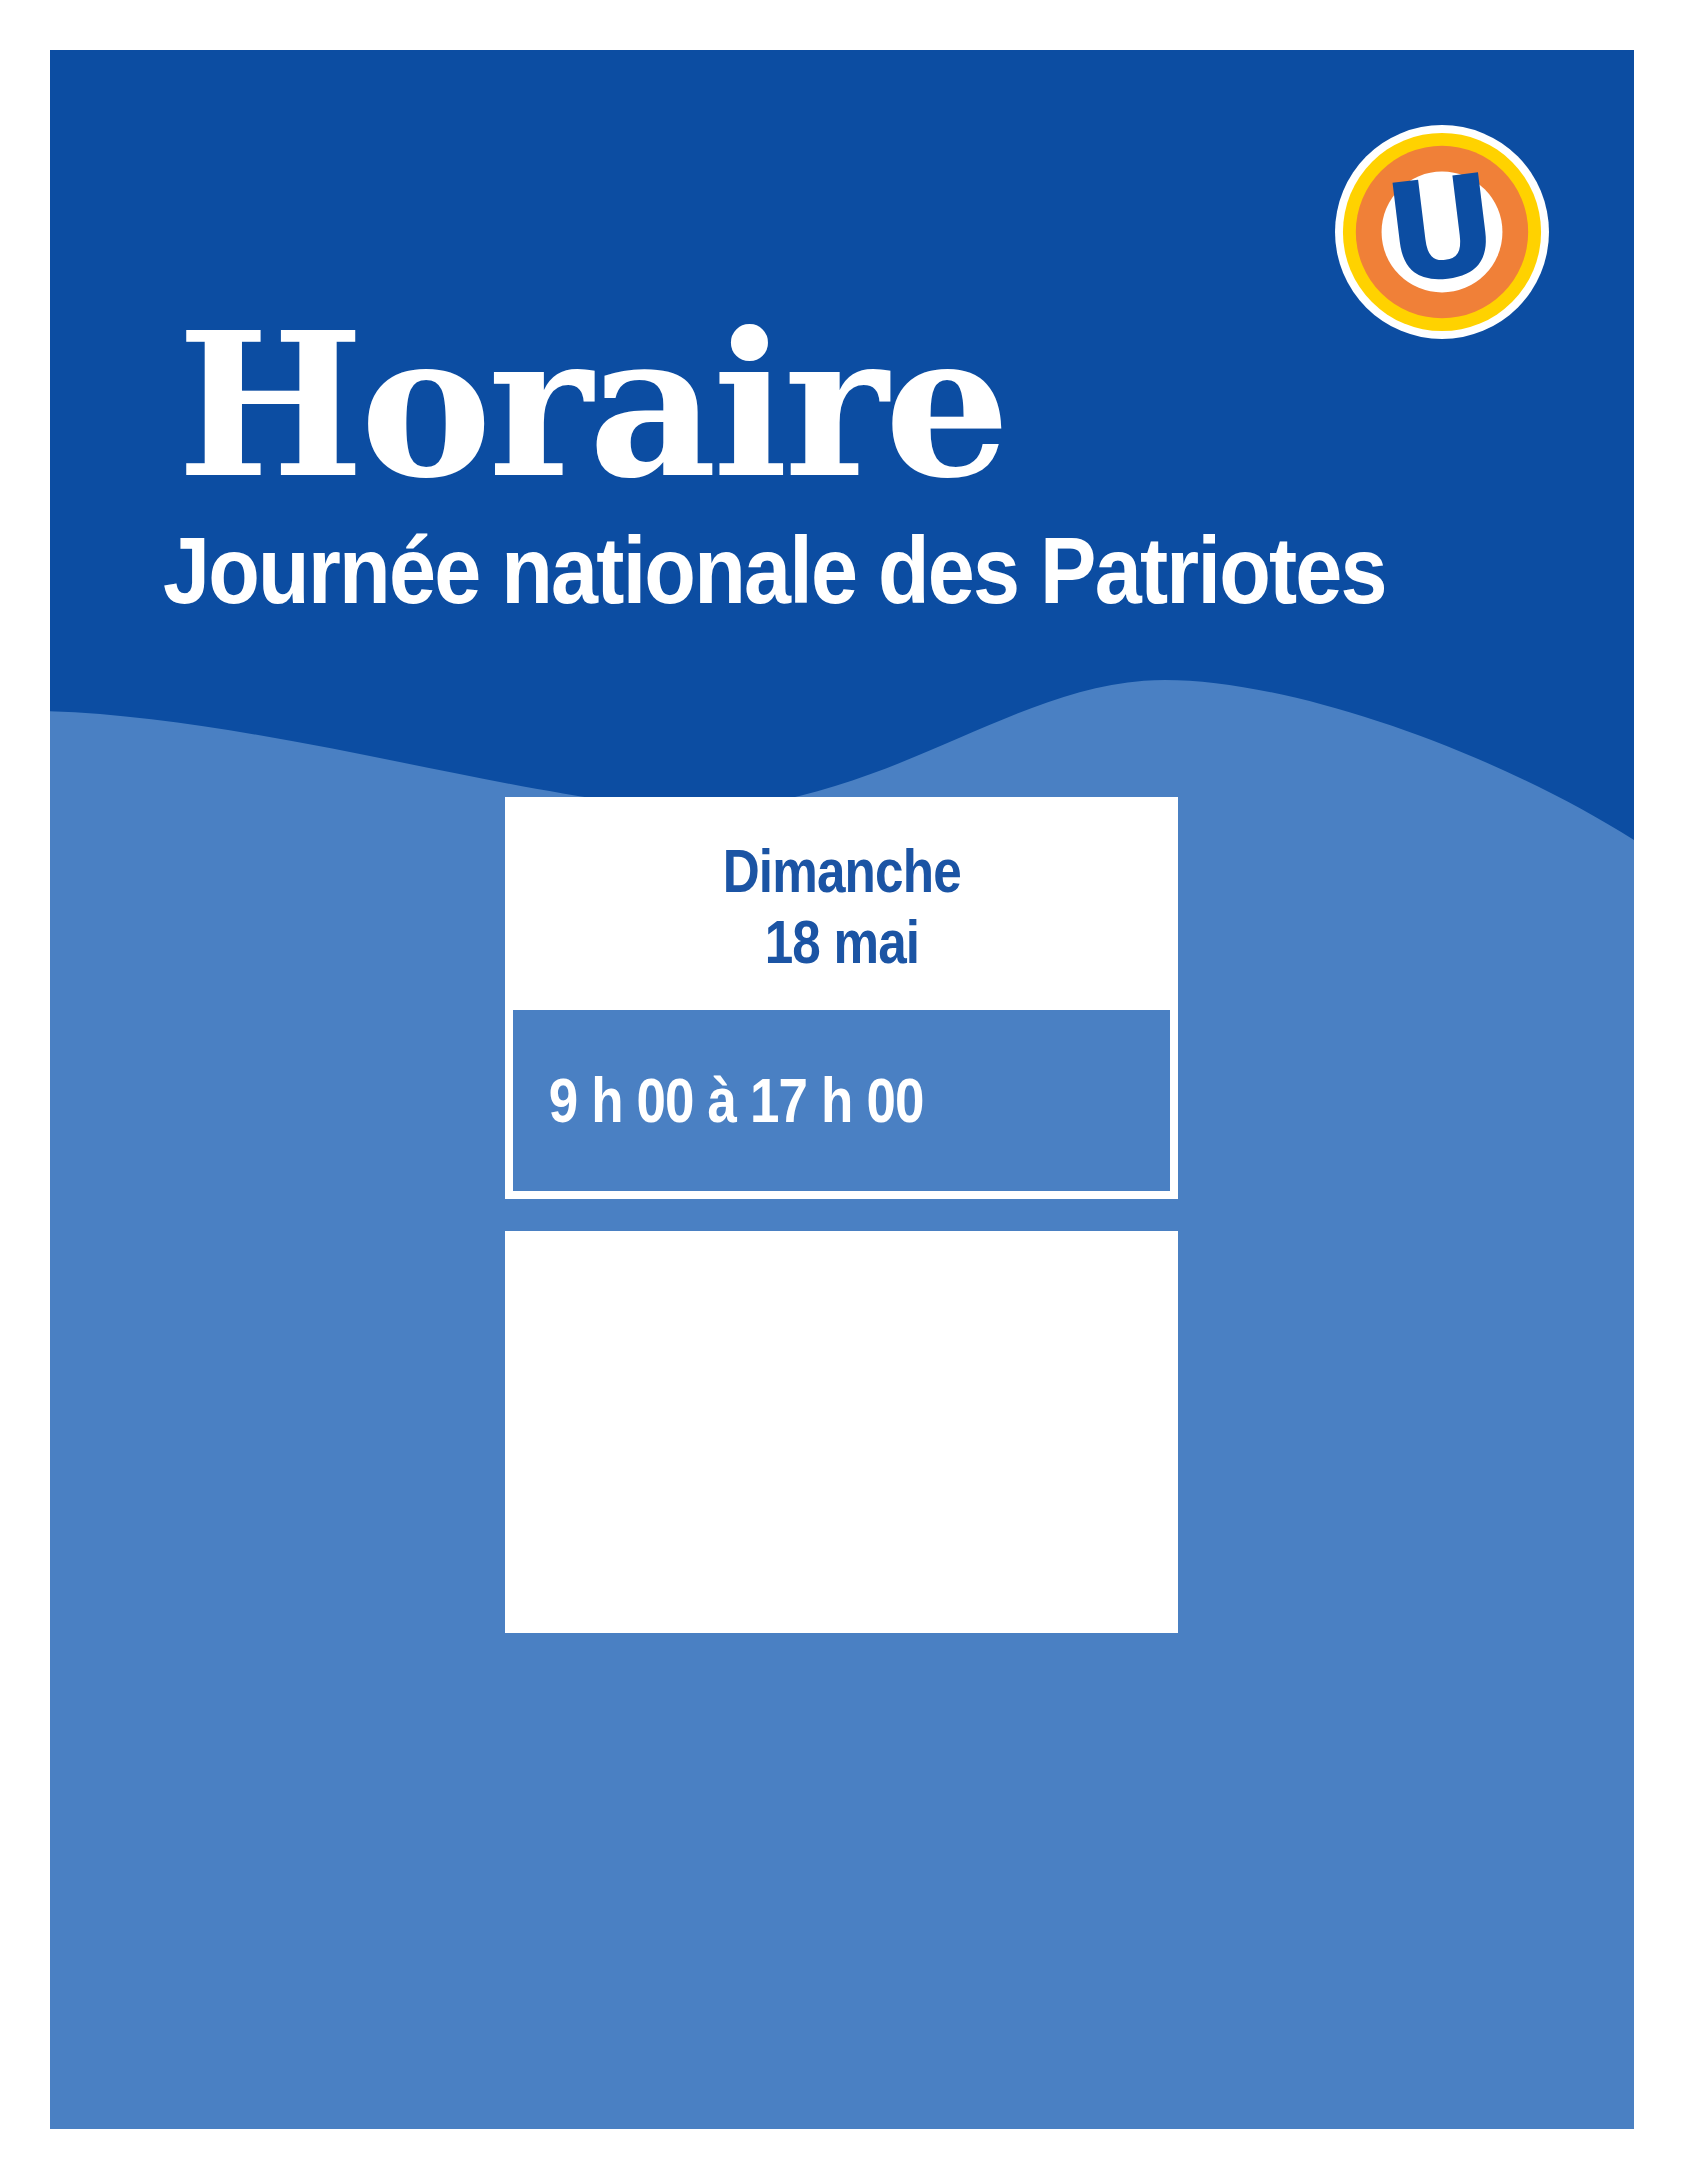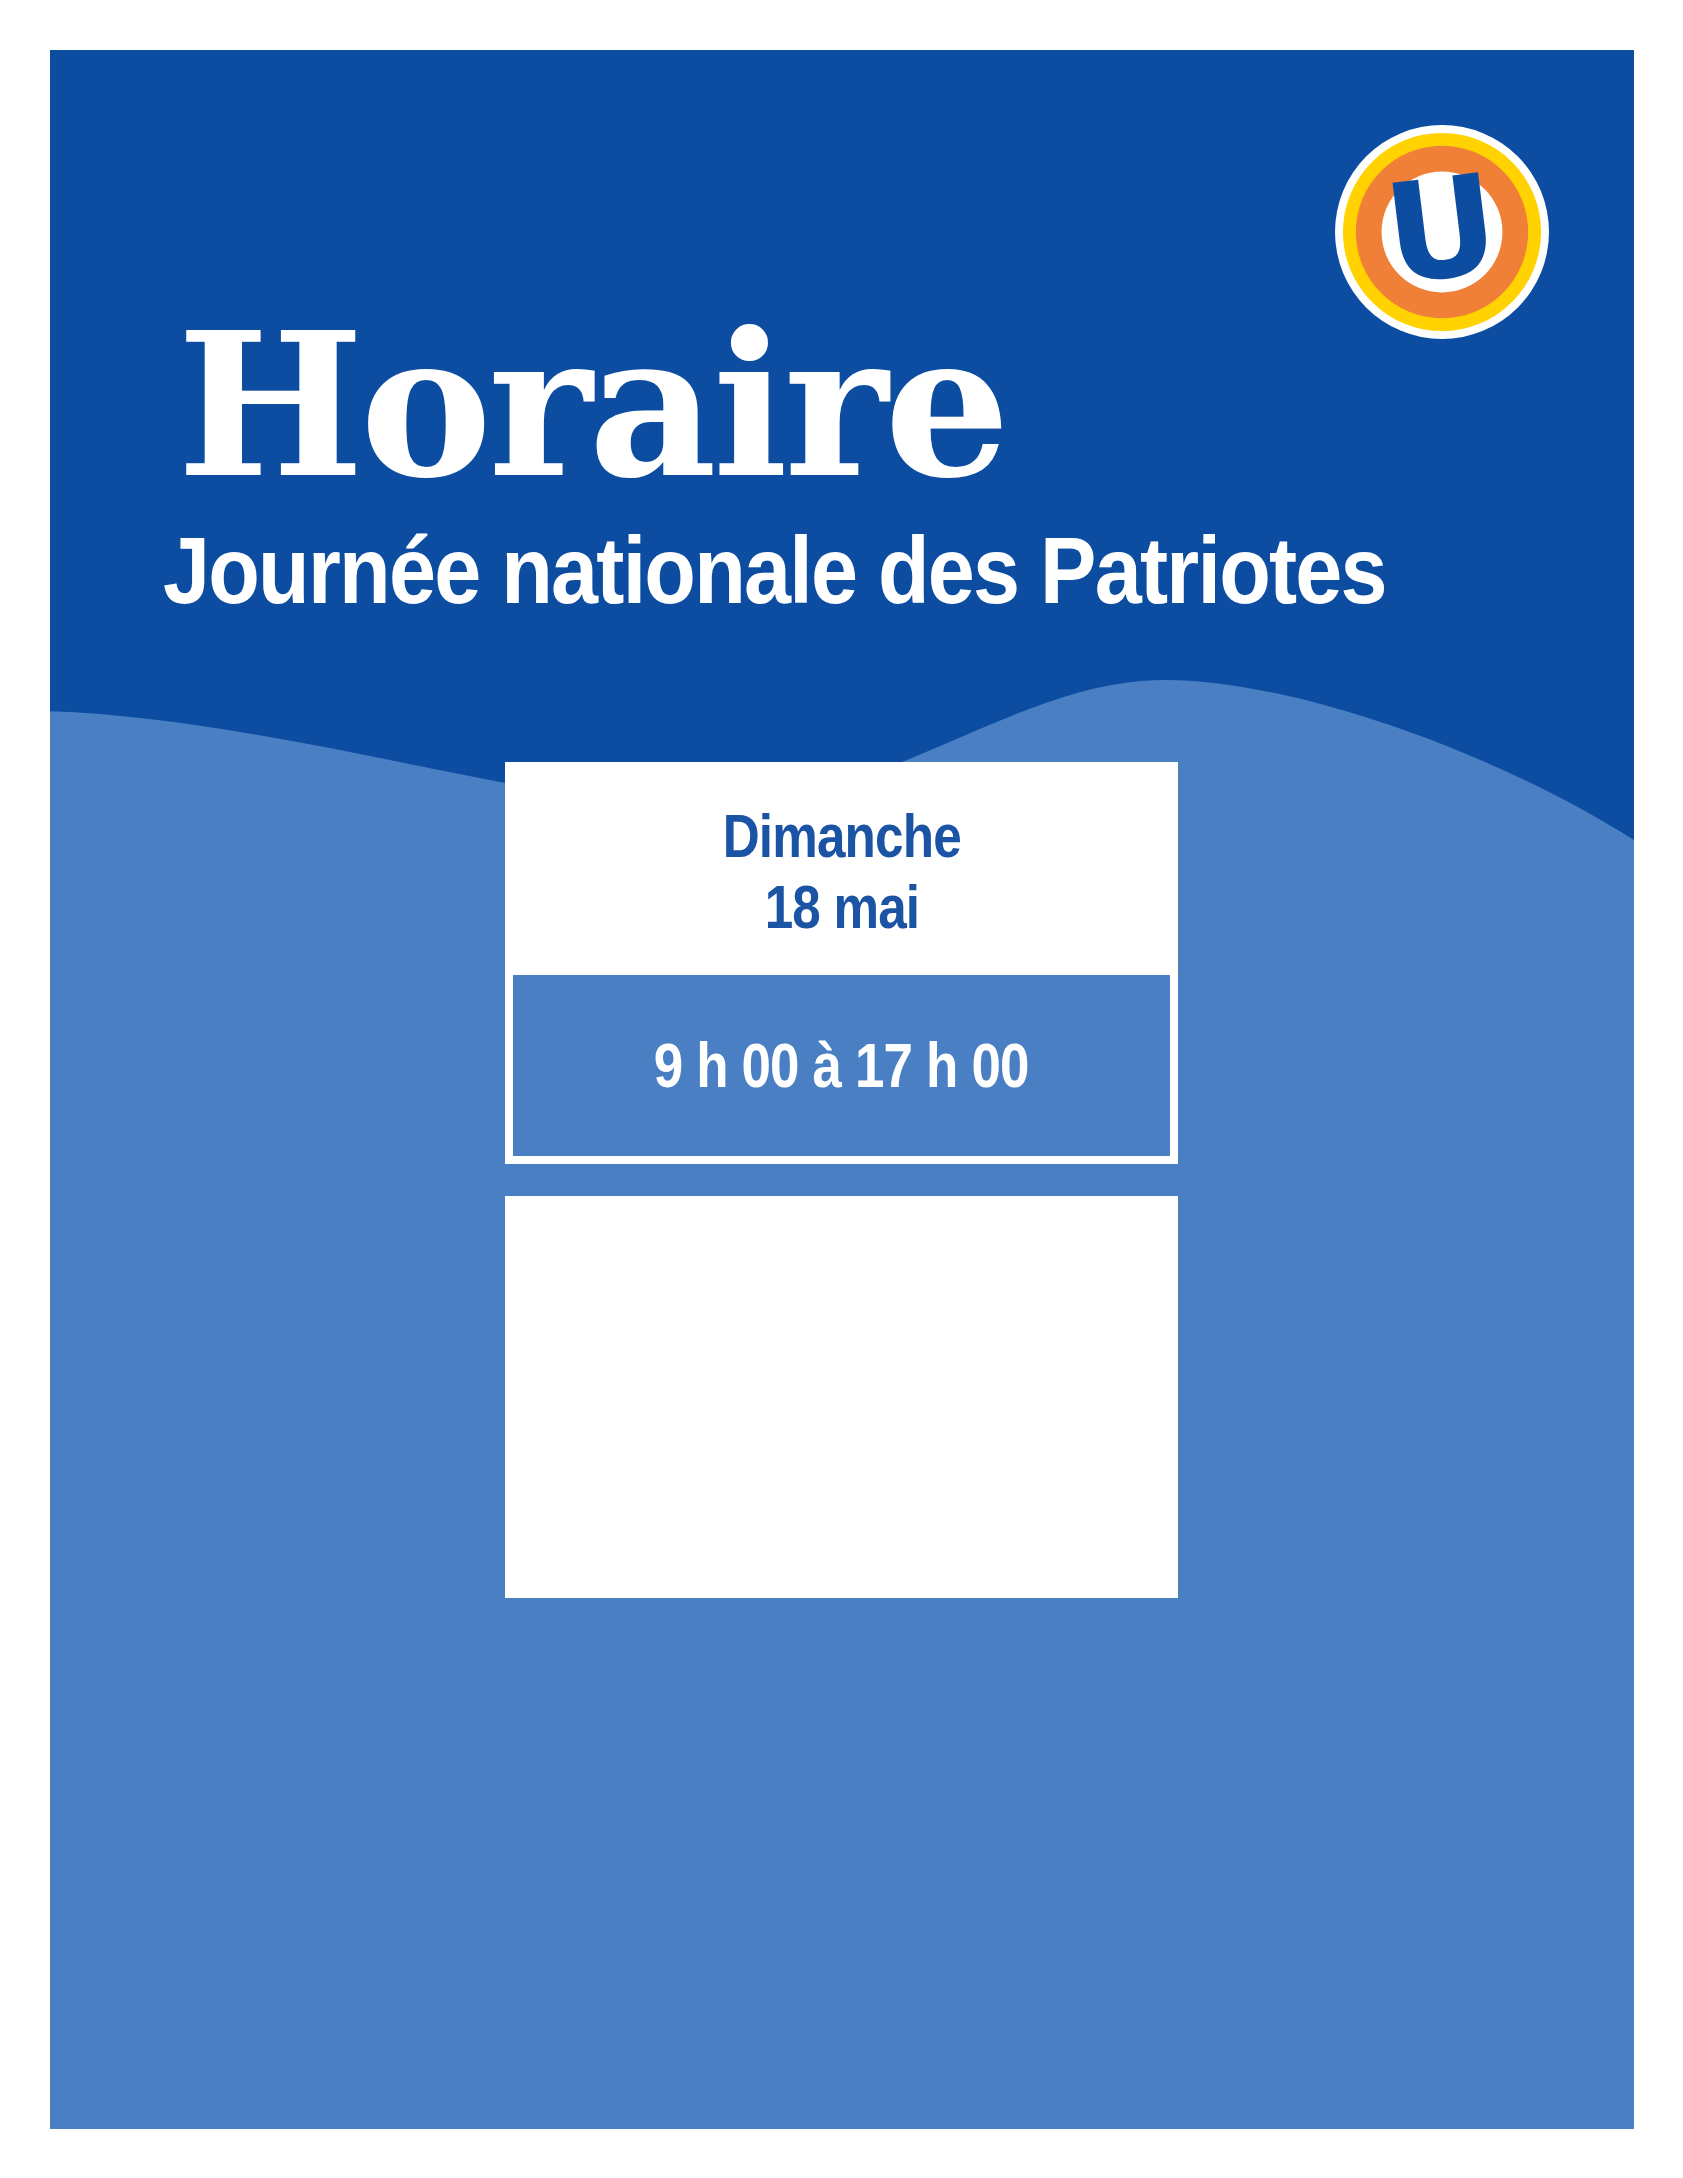--- a/index.html
+++ b/index.html
@@ -36,33 +36,33 @@
     color:var(--white);white-space:nowrap;
   }
   .subtitle{
     position:absolute;left:113px;top:473px;margin:0;
     font-weight:bold;font-size:95px;line-height:1;letter-spacing:-2px;
     color:var(--white);white-space:nowrap;
     transform:scaleX(0.89);transform-origin:left center;
   }
 
   
-  .cards{position:absolute;left:455px;top:712px;width:673px;display:flex;flex-direction:column;gap:32px;}
+  .cards{position:absolute;left:455px;top:747px;width:673px;display:flex;flex-direction:column;gap:32px;}
   .card{width:673px;height:402px;background:var(--white);display:flex;flex-direction:column;}
   .day-area{
     height:213px;display:flex;flex-direction:column;align-items:center;justify-content:center;
     padding-top:6px;color:var(--day-text);
   }
   .day,.date{
     font-weight:bold;font-size:61px;line-height:1.16;letter-spacing:-1px;
     transform:scaleX(0.84);transform-origin:center;white-space:nowrap;
   }
   .hours{
     flex:1;margin:0 8px 8px 8px;background:var(--light-blue);
-    display:flex;align-items:center;justify-content:center;
+    display:flex;align-items:center;
   }
   .hours-text{
     display:inline-block;color:var(--white);
     font-weight:bold;font-size:63px;line-height:1;letter-spacing:-1px;
     transform:scaleX(0.84);transform-origin:center;white-space:nowrap;
   }
 </style>
 </head>
 <body>
 

